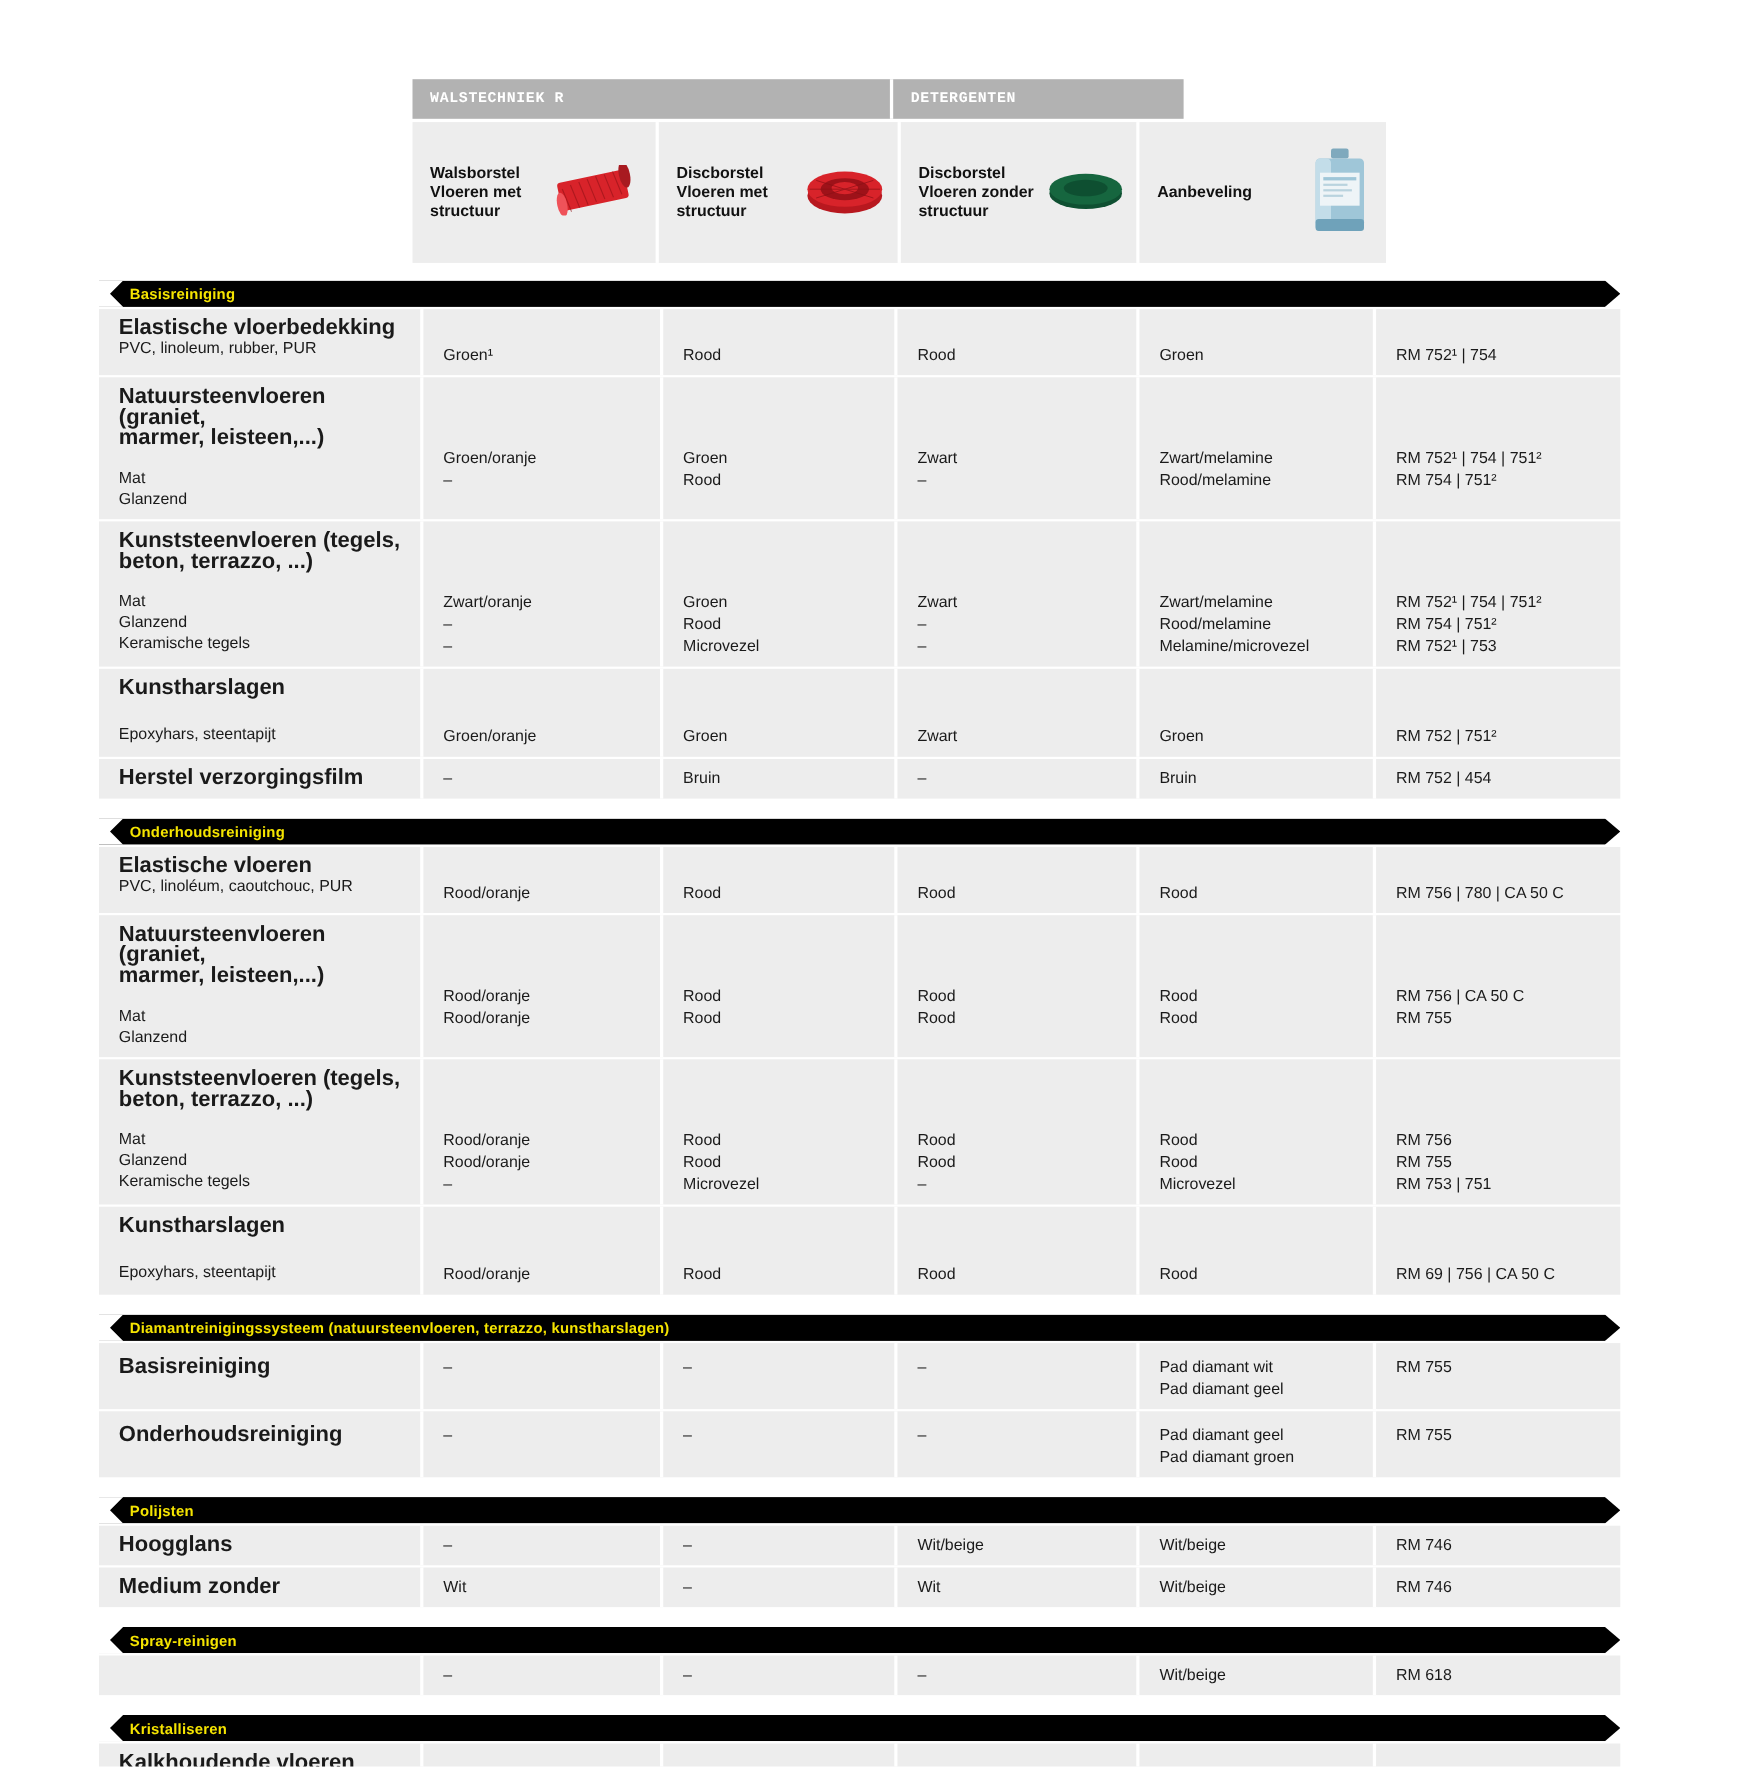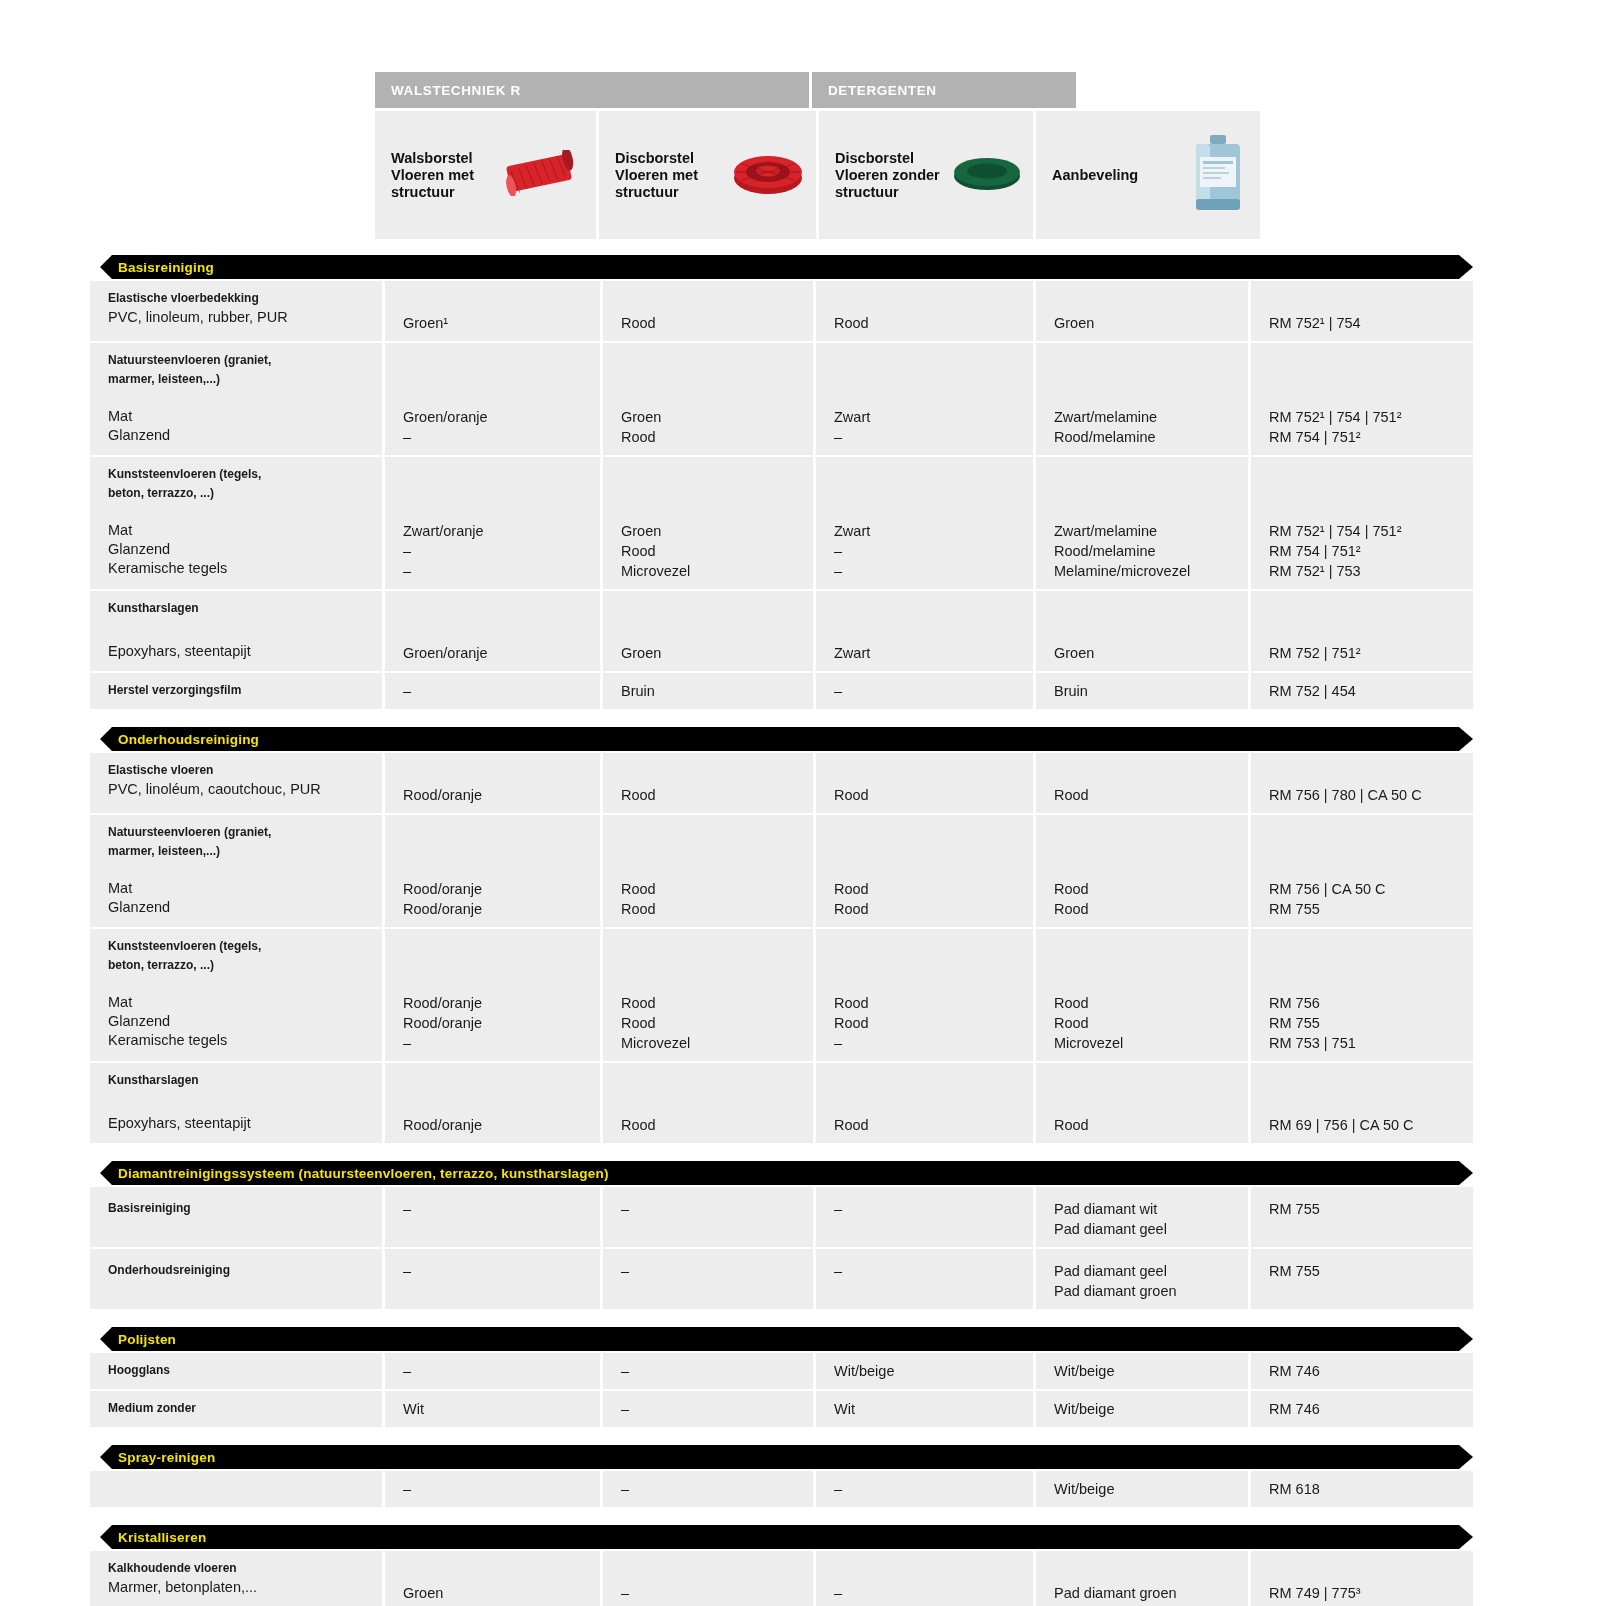--- a/index.html
+++ b/index.html
@@ -28,20 +28,21 @@
   .hdrbar { display: flex; margin-left: 375px; width: 1098px; height: 36px; }
   .hdrbar > div {
     background: #b2b2b2;
     color: #ffffff;
     font-size: 13.5px;
     font-weight: bold;
     letter-spacing: .6px;
     display: flex; align-items: center;
     padding-left: 16px;
     border-right: 3px solid #ffffff;
+    font-family: Liberation Mono, monospace;
   }
   .hb-1 { width: 437px; }
   .hb-2 { width: 437px; }
   .hb-3 { width: 264px; border-right: none !important; }
 
   
   .prodrow { display: flex; margin-left: 375px; width: 1098px; height: 128px; margin-top: 3px; }
   .prodcell {
     background: #ededed;
     border-right: 3px solid #ffffff;
@@ -89,21 +90,21 @@
   .drow { display: flex; width: 1383px; margin-left: 90px; margin-bottom: 2px; }
   .cell {
     background: #ededed;
     border-right: 3px solid #ffffff;
     padding: 8px 10px 8px 18px;
     font-size: 14.5px;
     line-height: 20px;
     color: #1a1a1a;
   }
   .cell:last-child { border-right: none; }
-  .lbl-strong { font-weight: bold; font-size: 12px; line-height: 19px; }
+  .lbl-strong { font-weight: bold; font-size: 20px; line-height: 19px; }
   .lbl-sub { font-weight: normal; font-size: 14.5px; line-height: 19px; }
   .valline { white-space: pre-line; }
 
   
   .art-roller-red { width: 88px; height: 46px; }
   .art-roller-white { width: 88px; height: 46px; }
   .art-disc-red { width: 76px; height: 50px; }
   .art-disc-green { width: 72px; height: 38px; }
   .art-bottle { width: 64px; height: 80px; }
   .spacer-md { height: 16px; }

